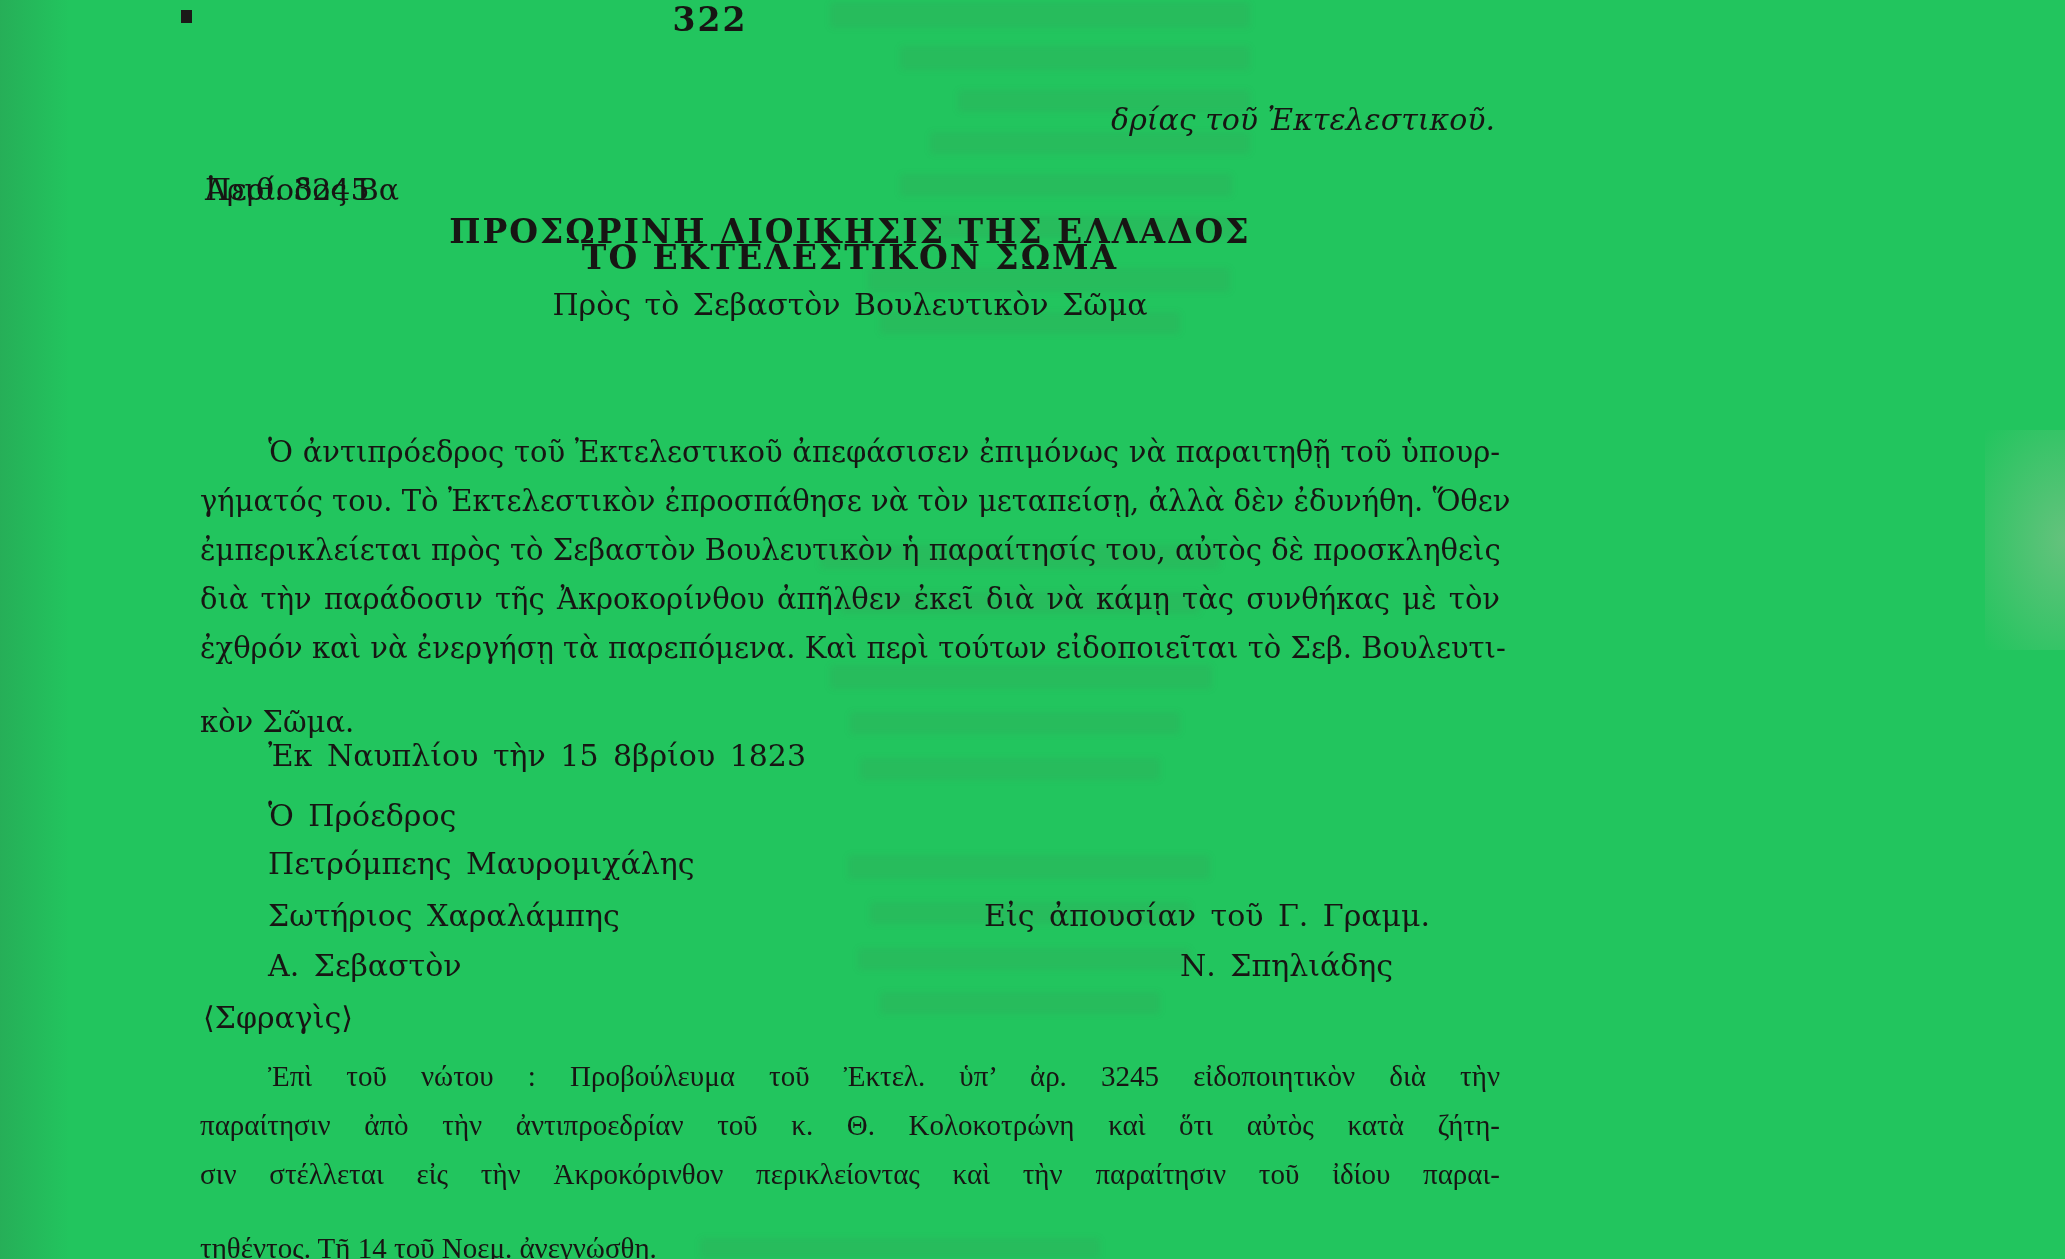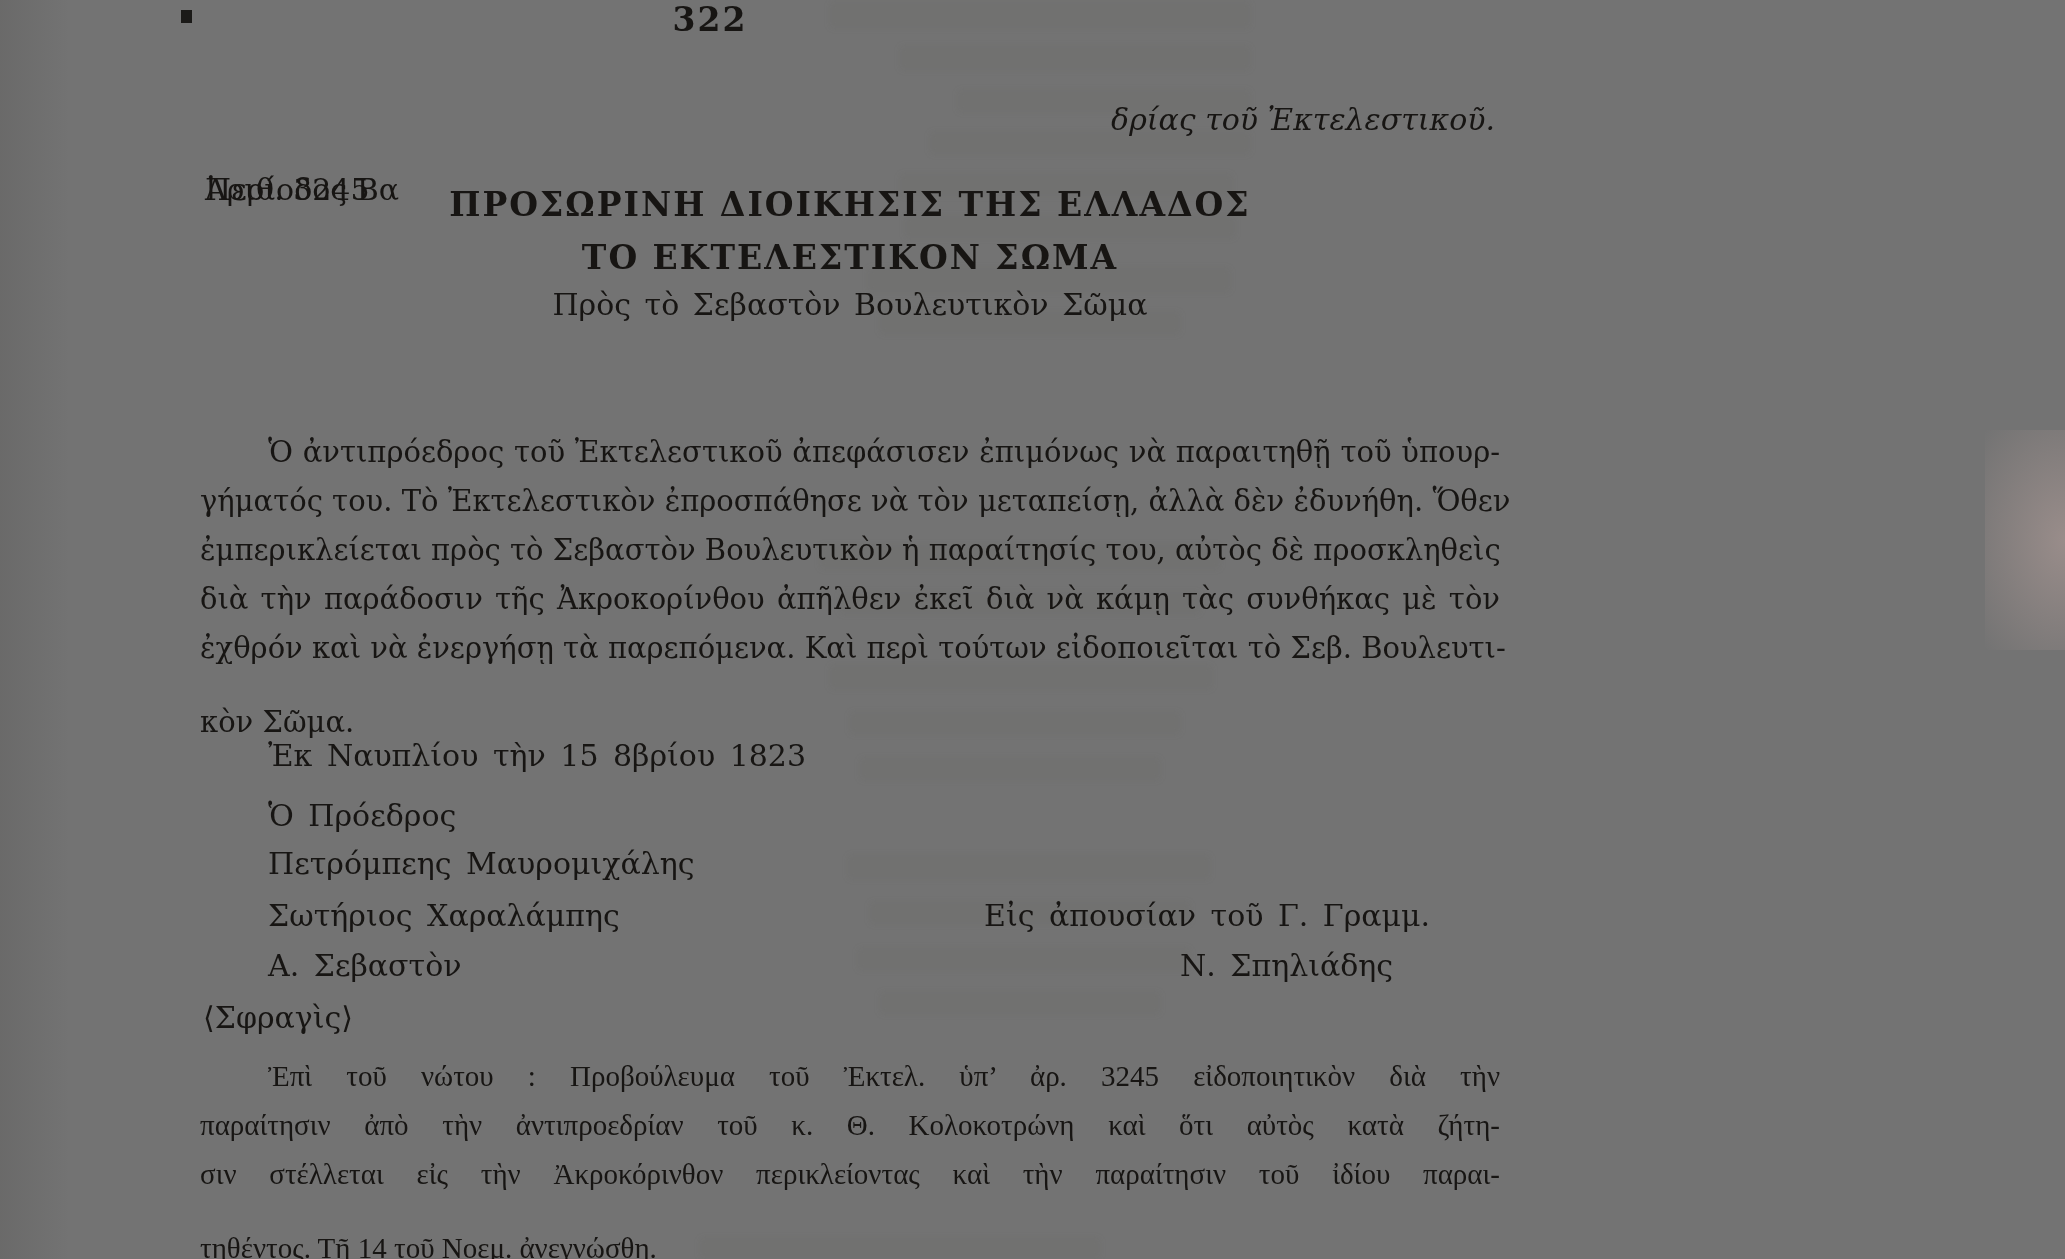--- a/index.html
+++ b/index.html
@@ -62,21 +62,21 @@
     line-height:49px;white-space:nowrap;
     text-align:justify;text-align-last:justify;
   }
   .para .ln.first{padding-left:68px;}
   .para .ln.last{text-align-last:left;white-space:normal;margin-top:25px;}
   .single{font-size:30px;white-space:nowrap;word-spacing:5px;}
 </style>
 </head>
 <body>
 
-<div class="page" style="background: #737373; color: rgb(23, 21, 19);">
+<div class="page" style="background: #22c55e; color: rgb(23, 21, 19);">
 
   <div class="edge-shade-left"></div>
   <div class="warm-patch"></div>
   <div class="speck" style="left:181px;top:10px;width:11px;height:13px;"></div>
   <div id="ghosts">
       <div class="ghost" style="left: 830px; top: 2px; width: 420px; height: 26px;"></div>
       <div class="ghost" style="left: 900px; top: 46px; width: 350px; height: 24px;"></div>
       <div class="ghost" style="left: 958px; top: 90px; width: 292px; height: 22px;"></div>
       <div class="ghost" style="left: 930px; top: 132px; width: 320px; height: 22px;"></div>
       <div class="ghost" style="left: 900px; top: 174px; width: 332px; height: 22px;"></div>
@@ -95,21 +95,21 @@
       <div class="ghost" style="left: 700px; top: 1238px; width: 400px; height: 20px;"></div>
     </div>
 
   <div class="abs pagenum" style="left:650px;top:0px;">322</div>
 
   <div class="abs summary" style="left:205px;top:96px;">δρίας τοῦ Ἐκτελεστικοῦ.</div>
 
   <div class="abs meta" style="left:205px;top:136px;margin-top:36px;">Περίοδος Βα</div>
   <div class="abs meta" style="left:205px;top:172px;">Ἀριθ. 3245</div>
 
-  <div class="abs title" style="left:200px;top:185px;">ΠΡΟΣΩΡΙΝΗ ΔΙΟΙΚΗΣΙΣ ΤΗΣ ΕΛΛΑΔΟΣ</div>
+  <div class="abs title" style="left:200px;top:212px;">ΠΡΟΣΩΡΙΝΗ ΔΙΟΙΚΗΣΙΣ ΤΗΣ ΕΛΛΑΔΟΣ</div>
   <div class="abs addr" style="left:200px;top:287px;">Πρὸς τὸ Σεβαστὸν Βουλευτικὸν Σῶμα</div>
 
   <div class="abs title" style="left:200px;top:238px;">ΤΟ ΕΚΤΕΛΕΣΤΙΚΟΝ ΣΩΜΑ</div>
 
   <div class="abs para" style="left:200px;top:428px;">
     <div class="ln first">Ὁ ἀντιπρόεδρος τοῦ Ἐκτελεστικοῦ ἀπεφάσισεν ἐπιμόνως νὰ παραιτηθῇ τοῦ ὑπουρ-</div>
     <div class="ln">γήματός του. Τὸ Ἐκτελεστικὸν ἐπροσπάθησε νὰ τὸν μεταπείσῃ, ἀλλὰ δὲν ἐδυνήθη. Ὅθεν</div>
     <div class="ln">ἐμπερικλείεται πρὸς τὸ Σεβαστὸν Βουλευτικὸν ἡ παραίτησίς του, αὐτὸς δὲ προσκληθεὶς</div>
     <div class="ln">διὰ τὴν παράδοσιν τῆς Ἀκροκορίνθου ἀπῆλθεν ἐκεῖ διὰ νὰ κάμῃ τὰς συνθήκας μὲ τὸν</div>
     <div class="ln">ἐχθρόν καὶ νὰ ἐνεργήσῃ τὰ παρεπόμενα. Καὶ περὶ τούτων εἰδοποιεῖται τὸ Σεβ. Βουλευτι-</div>

